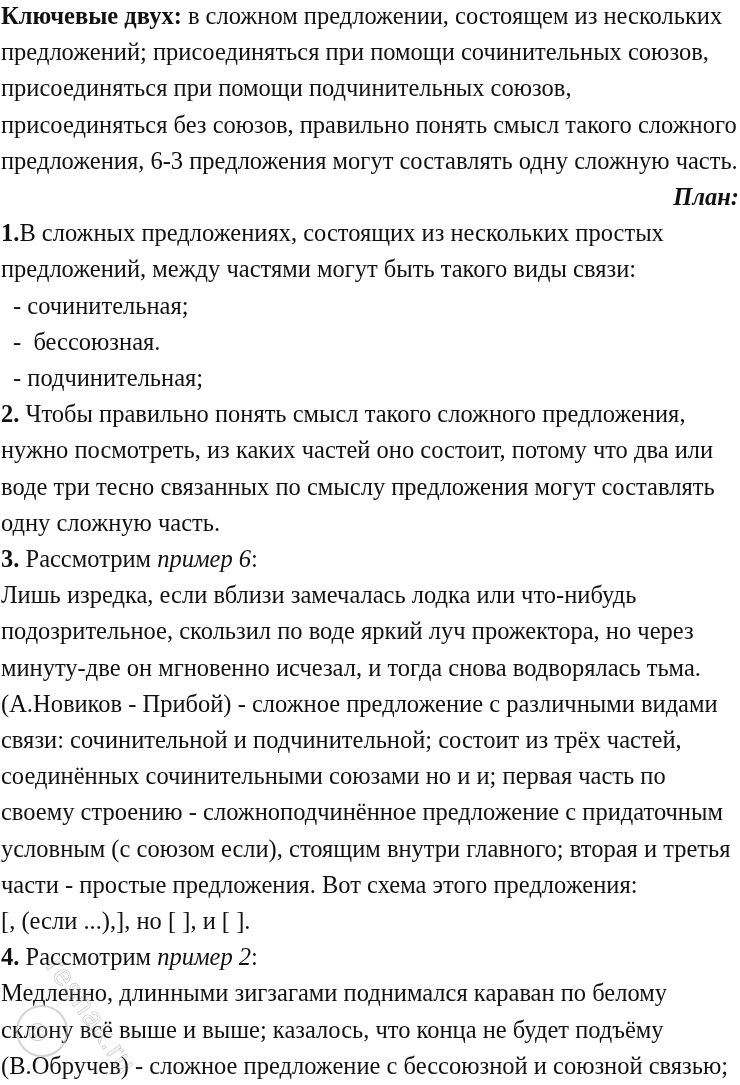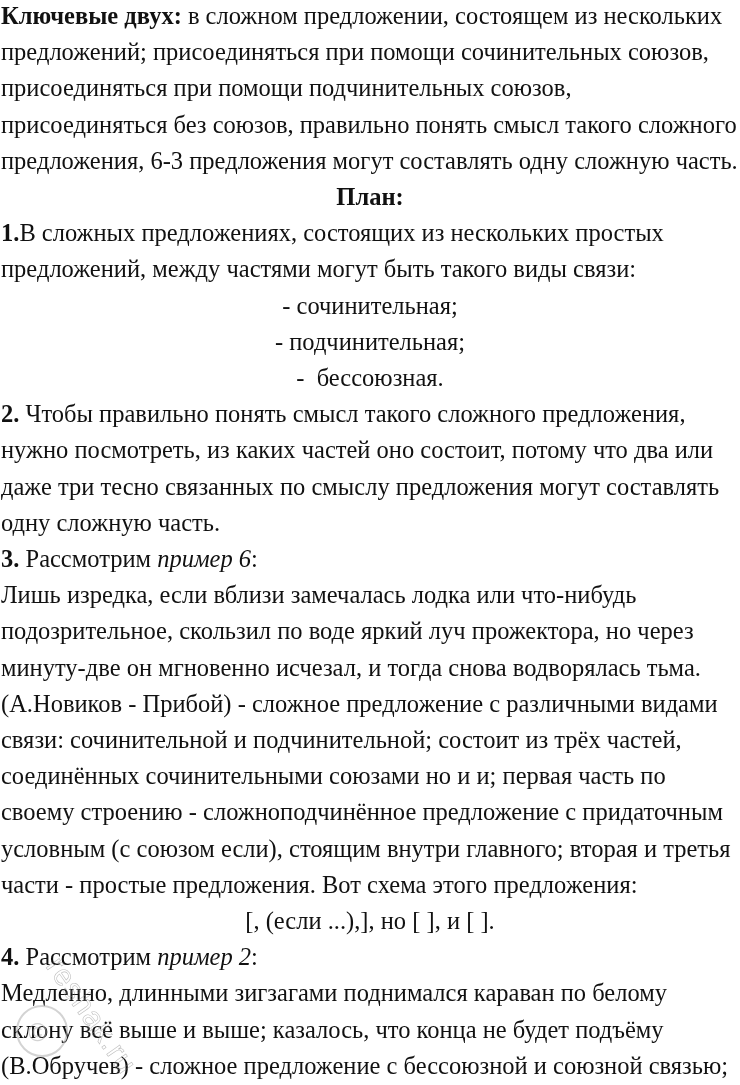--- a/index.html
+++ b/index.html
@@ -22,27 +22,28 @@
       left: 1px;
       top: -2px;
       width: 738px;
     }
     p {
       margin: 0;
       text-align: justify;
     }
     .last-line-left { text-align: left; }
     .center {
-      text-align: center;
+      text-align: right;
       font-weight: bold;
+      font-style: italic;
     }
     b { font-weight: bold; }
     i { font-style: italic; }
-    .list-item { text-align: center; }
-    .scheme { text-align: center; }
+    .list-item { text-align: left; padding-left: 12px; }
+    .scheme { text-align: left; }
     .watermark {
       position: absolute;
       left: 8px;
       top: 945px;
       width: 110px;
       height: 140px;
       pointer-events: none;
       opacity: 0.55;
     }
     .wm-text {
@@ -83,24 +84,24 @@
 <body>
 
 <div class="page">
 
   <p class="last-line-left"><b>Ключевые двух:</b><span> в сложном предложении, состоящем из нескольких предложений; присоединяться при помощи сочинительных союзов, присоединяться при помощи подчинительных союзов, присоединяться без союзов, правильно понять смысл такого сложного предложения, 6-3 предложения могут составлять одну сложную часть.</span></p>
 
   <p class="center">План:</p>
 
   <p class="last-line-left"><b>1.</b><span>В сложных предложениях, состоящих из нескольких простых предложений, между частями могут быть такого виды связи:</span></p>
   <p class="list-item">- сочинительная;</p>
+  <p class="list-item" style="white-space: pre;">-  бессоюзная.</p>
   <p class="list-item">- подчинительная;</p>
-  <p class="list-item" style="white-space: pre;">-  бессоюзная.</p>
 
-  <p class="last-line-left"><b>2.</b><span> Чтобы правильно понять смысл такого сложного предложения, нужно посмотреть, из каких частей оно состоит, потому что два или даже три тесно связанных по смыслу предложения могут составлять одну сложную часть.</span></p>
+  <p class="last-line-left"><b>2.</b><span> Чтобы правильно понять смысл такого сложного предложения, нужно посмотреть, из каких частей оно состоит, потому что два или воде три тесно связанных по смыслу предложения могут составлять одну сложную часть.</span></p>
 
   <p class="last-line-left"><b>3.</b><span> Рассмотрим </span><i>пример 6</i><span>:</span></p>
   <p class="last-line-left">Лишь изредка, если вблизи замечалась лодка или что-нибудь подозрительное, скользил по воде яркий луч прожектора, но через минуту-две он мгновенно исчезал, и тогда снова водворялась тьма. (А.Новиков - Прибой) - сложное предложение с различными видами связи: сочинительной и подчинительной; состоит из трёх частей, соединённых сочинительными союзами но и и; первая часть по своему строению - сложноподчинённое предложение с придаточным условным (с союзом если), стоящим внутри главного; вторая и третья части - простые предложения. Вот схема этого предложения:</p>
   <p class="scheme">[, (если ...),], но [ ], и [ ].</p>
 
   <p class="last-line-left"><b>4.</b><span> Рассмотрим </span><i>пример 2</i><span>:</span></p>
   <p class="last-line-left">Медленно, длинными зигзагами поднимался караван по белому склону всё выше и выше; казалось, что конца не будет подъёму (В.Обручев) - сложное предложение с бессоюзной и союзной связью; состоит из двух частей, соединённых бессоюзной связью; первая часть - простое предложение; вторая часть - сложноподчинённое предложение с придаточным изъяснительным. Вот схема этого предложения:</p>
 
 </div>
 

